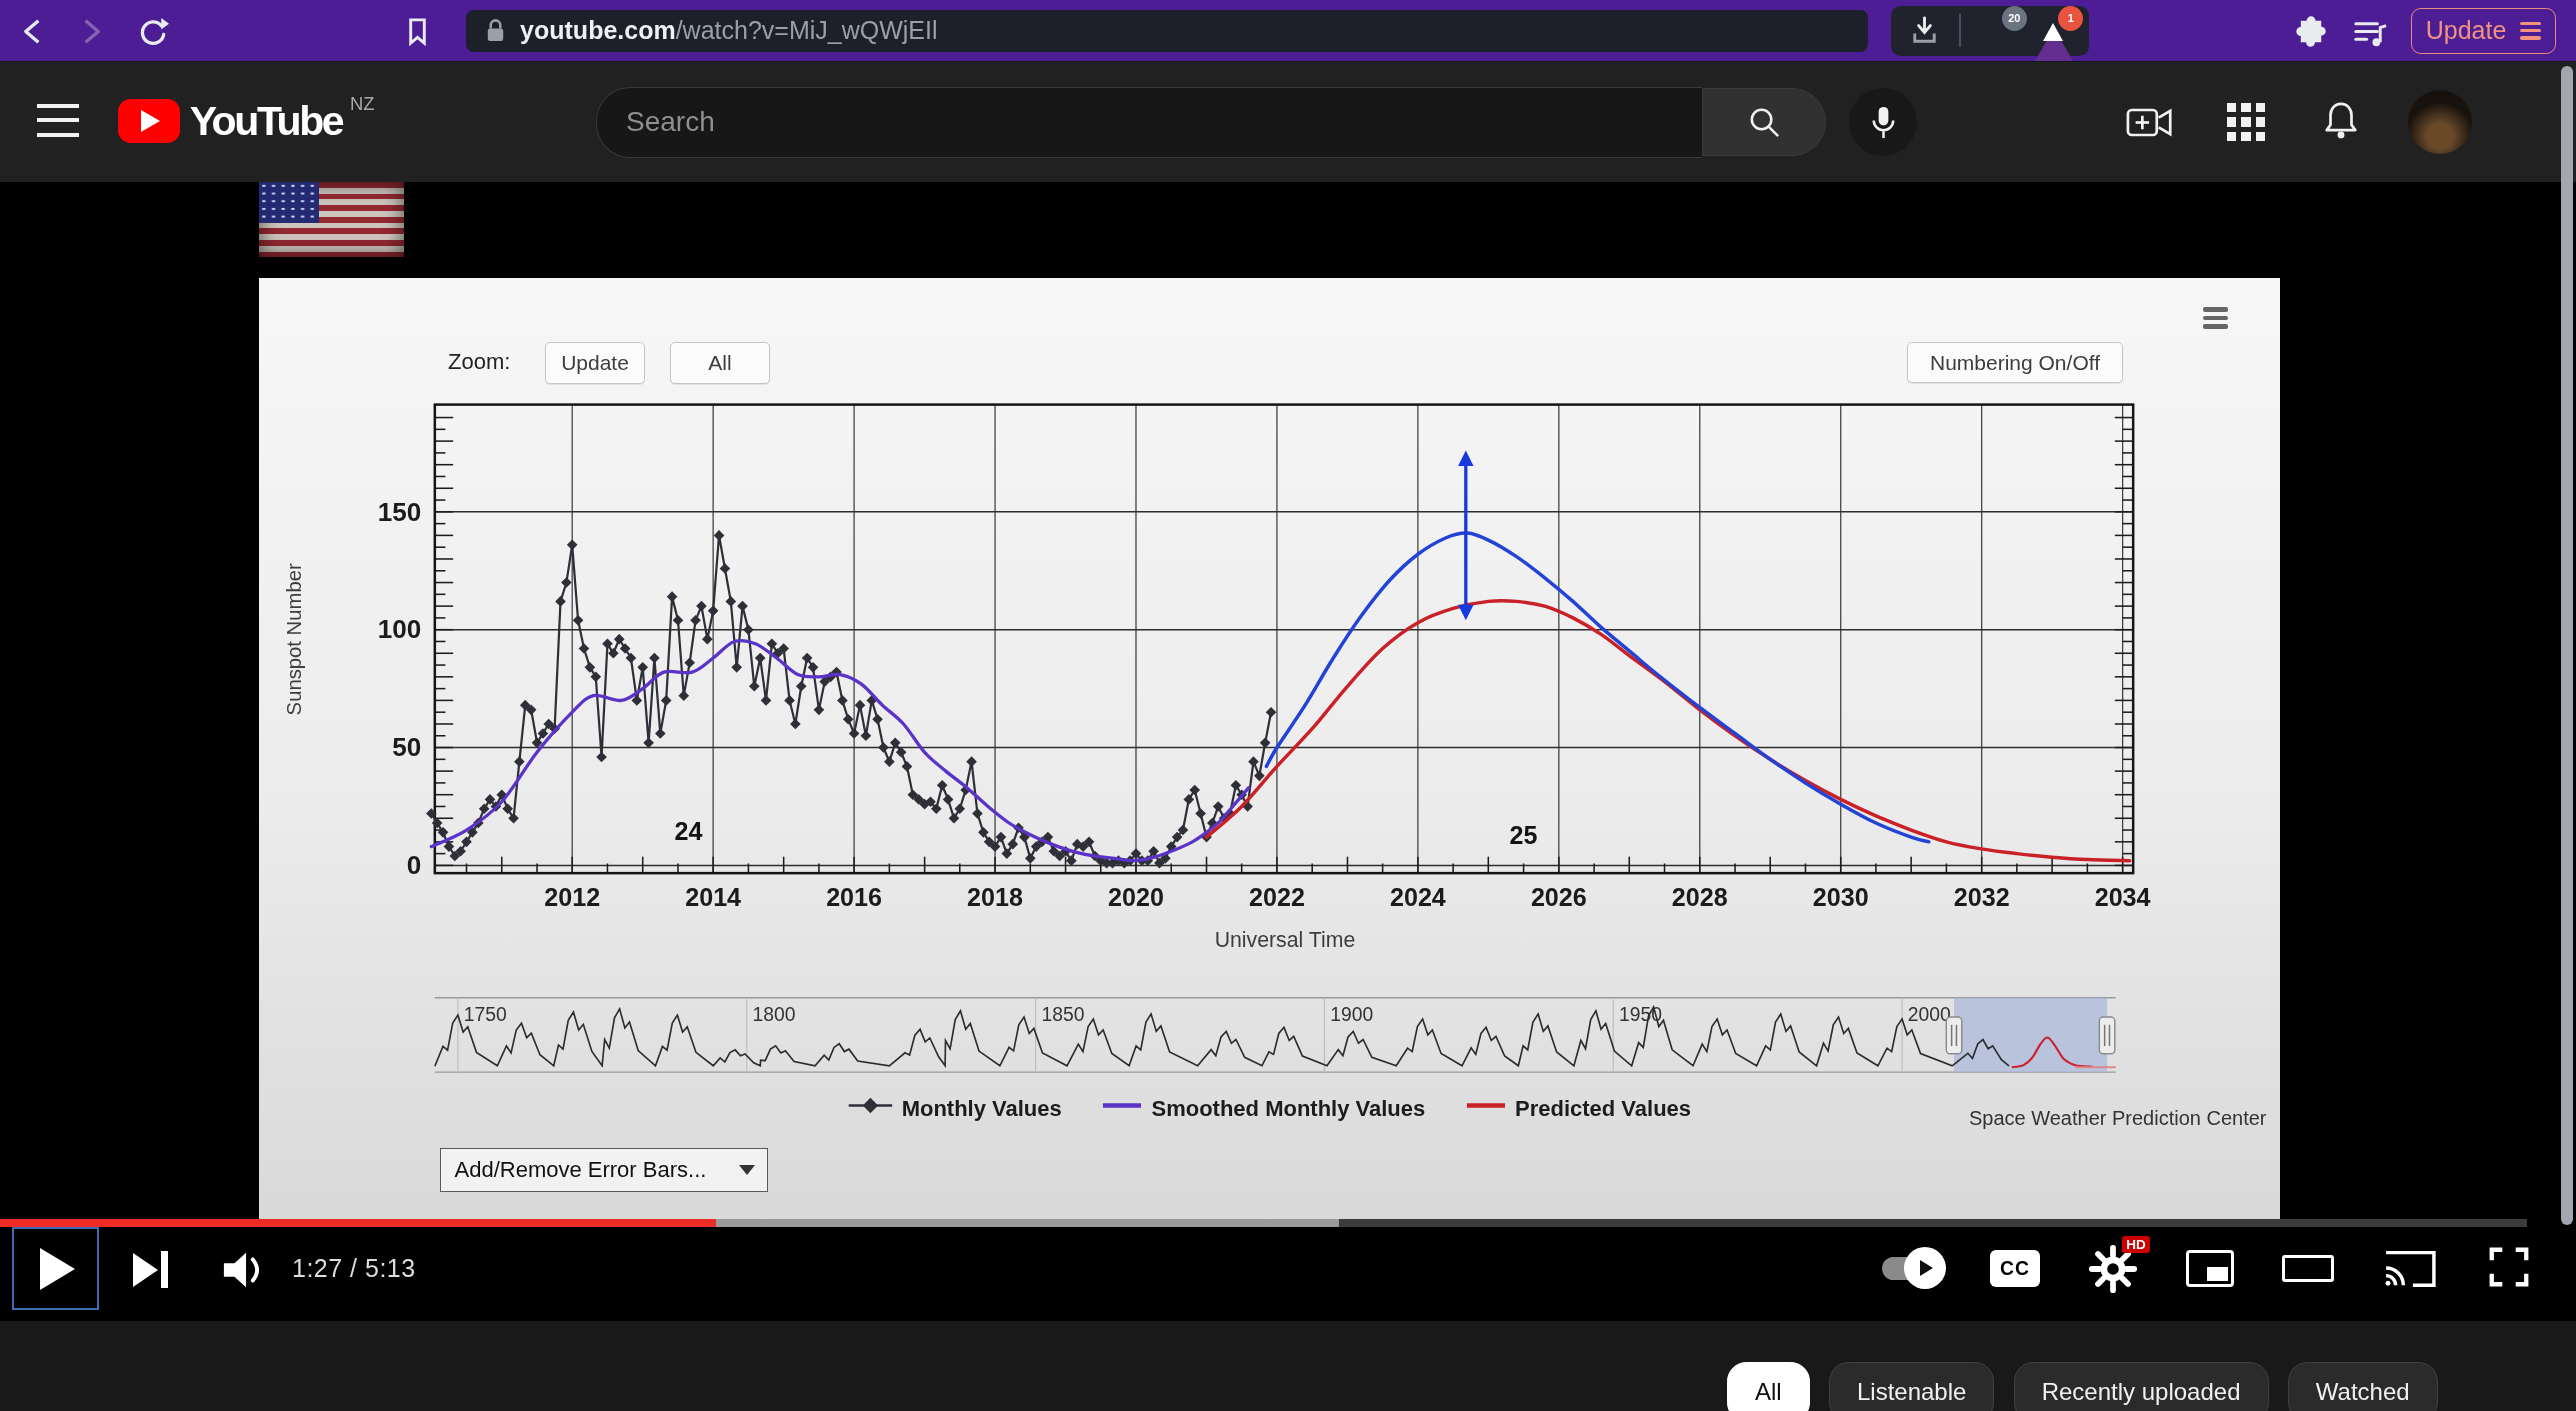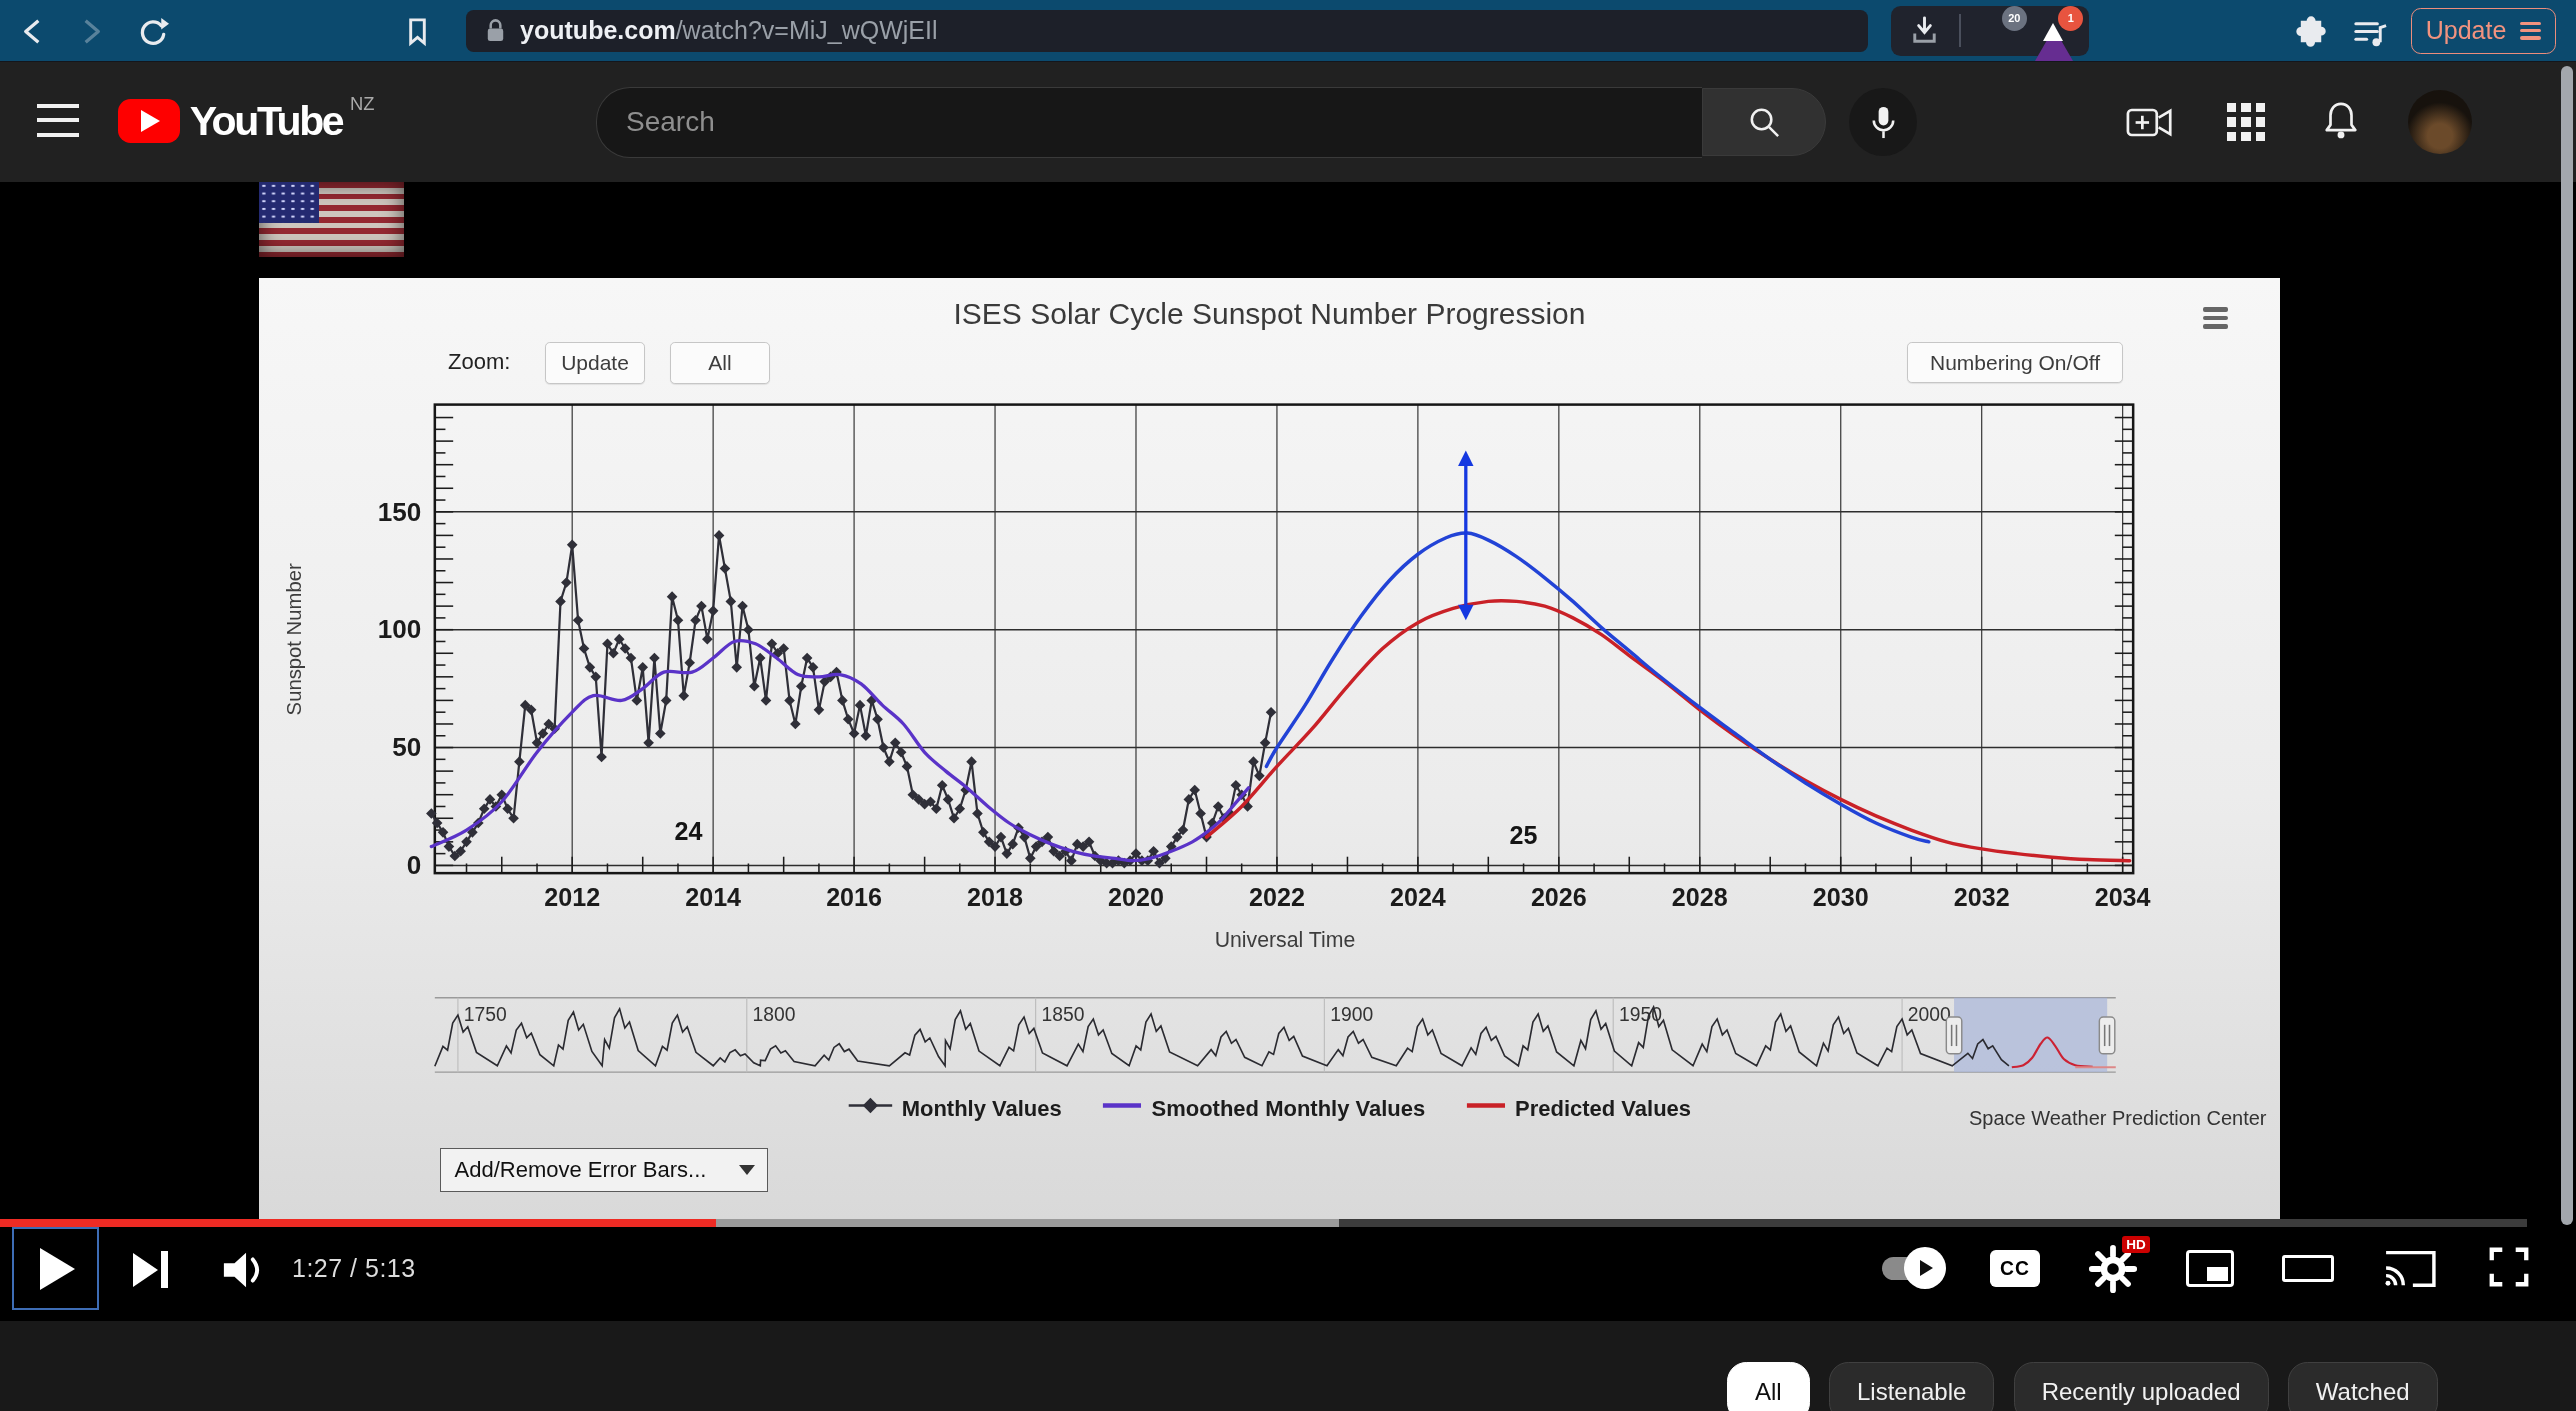--- a/index.html
+++ b/index.html
@@ -1,20 +1,20 @@
 <!DOCTYPE html>
 <html><head>
 <meta charset="utf-8">
 <style>
   html,body{margin:0;padding:0;background:#000;}
   .page{position:relative;width:2576px;height:1411px;background:#000;overflow:hidden;
         font-family:"Liberation Sans",sans-serif;}
 
   
-  .chrome{position:absolute;left:0;top:0;width:2576px;height:62px;background:#0c4a6e;border-bottom:1.9px solid #14161c;box-sizing:border-box;}
+  .chrome{position:absolute;left:0;top:0;width:2576px;height:62px;background:#4c1d95;border-bottom:1.9px solid #14161c;box-sizing:border-box;}
   .chrome svg{display:block;}
   .nav-ico{position:absolute;top:13.5px;width:35px;height:35px;}
   .urlbar{position:absolute;left:466px;top:9.7px;width:1402px;height:42px;background:#1d2029;border-radius:7.7px;
           display:flex;align-items:center;padding:0 15.5px;box-sizing:border-box;gap:11.6px;}
   .url-host{color:#eef0f4;font-size:25px;font-weight:700;}
   .url-path{color:#9aa0a8;font-size:25px;}
   .dl-group{position:absolute;left:1891px;top:5.8px;height:50px;background:#20232d;border-radius:9.7px;
             display:flex;align-items:center;padding:0 15.5px;gap:17.4px;}
   .vsep{width:1.9px;height:33px;background:#4a4f5c;}
   .bwrap{position:relative;width:39px;height:39px;}
@@ -264,21 +264,20 @@
       <div class="avatar"></div>
     </div>
   </div>
 
   <div class="player">
     <div class="flag">
         <span class="flag-canton"></span>
       </div>
 
     <div class="chartpage">
-      <div class="chart-title">ISES Solar Cycle Sunspot Number Progression</div>
       <div class="chart-burger">
           <span></span>
           <span></span>
           <span></span>
         </div>
       <div class="zoom-label">Zoom:</div>
       <div class="cbtn" id="btn-default">Update</div>
       <div class="cbtn" id="btn-all">All</div>
       <div class="cbtn" id="btn-numbering">Numbering On/Off</div>
 

